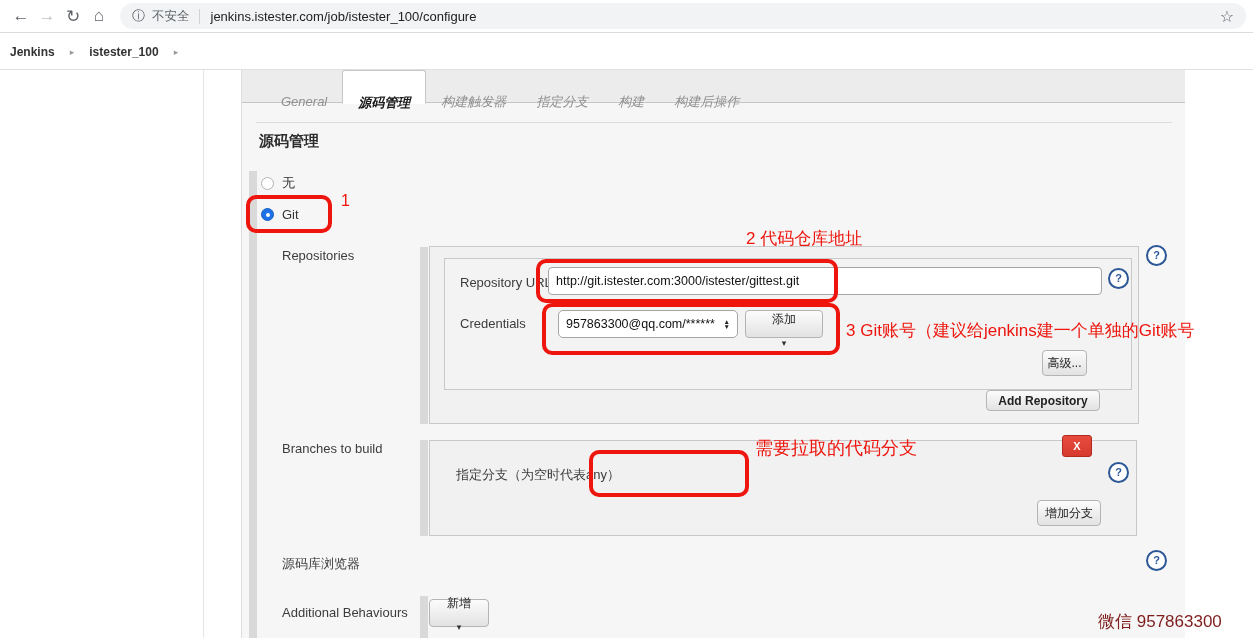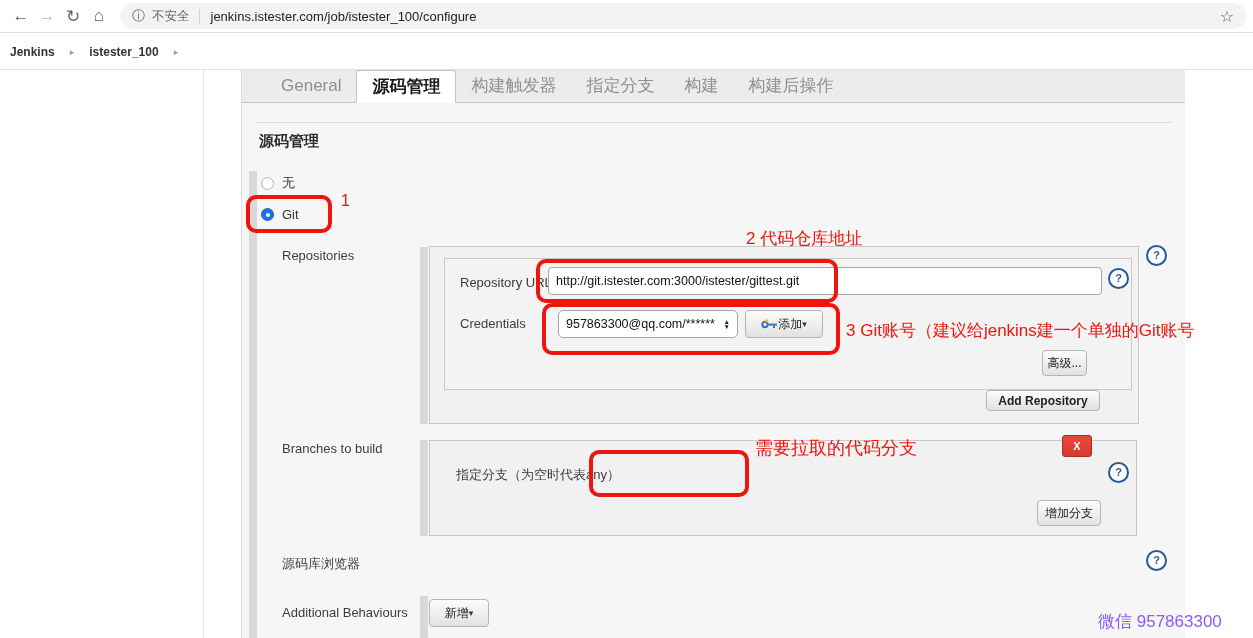--- a/index.html
+++ b/index.html
@@ -20,46 +20,46 @@
   
   .crumb-bar{position:absolute;left:0;top:34px;width:1253px;height:36px;background:#fff;border-bottom:1px solid #e0e0e0;display:flex;align-items:center;padding-left:10px;box-sizing:border-box;}
   .crumb{font-size:12px;font-weight:bold;color:#333;cursor:pointer;}
   .crumb-arrow{font-size:9px;color:#9a9a9a;margin:0 15px;}
 
   .side-line{position:absolute;left:203px;top:70px;width:1px;height:568px;background:#e5e5e5;}
 
   
   .content{position:absolute;left:241px;top:70px;width:944px;height:568px;background:#f6f6f6;border-left:1px solid #ddd;box-sizing:border-box;}
   .tabbar{position:absolute;left:0;top:0;width:943px;height:33px;background:#ececec;border-bottom:1px solid #c6c6c6;display:flex;padding-left:24px;box-sizing:border-box;}
-  .tab{font-size:17px;color:#8f8f8f;line-height:32px;padding:0 15px;cursor:pointer;white-space:nowrap;}
+  .tab{font-size:13px;color:#8f8f8f;line-height:32px;padding:16px 15px;cursor:pointer;white-space:nowrap;font-style:italic;}
   .tab.active{background:#fff;border:1px solid #c6c6c6;border-bottom:1px solid #fff;margin-bottom:-1px;border-radius:3px 3px 0 0;color:#1a1a1a;font-weight:bold;}
   .hr{position:absolute;left:14px;top:52px;width:916px;height:1px;background:#dcdcdc;}
   .heading{position:absolute;left:17px;top:62px;font-size:15px;font-weight:bold;color:#2d2d2d;}
 
   .strip{position:absolute;width:8px;background:#d9d9d9;}
 
   .radio-row{position:absolute;display:flex;align-items:center;gap:8px;font-size:13px;color:#333;cursor:pointer;}
   .radio{width:13px;height:13px;border-radius:50%;background:#fff;border:1px solid #b3b3b3;box-sizing:border-box;position:relative;}
   .radio.checked{background:#1d72e8;border:1px solid #1861c4;}
   .radio.checked::after{content:"";position:absolute;left:4px;top:4px;width:4px;height:4px;background:#fff;border-radius:50%;}
 
   .panel{position:absolute;background:#f1f1f1;border:1px solid #c9c9c9;box-sizing:border-box;}
   .lbl{position:absolute;font-size:13px;color:#3c3c3c;white-space:nowrap;}
   .input{position:absolute;border:1px solid #a6a6a6;border-radius:4px;background:#fff;font-size:12.5px;color:#111;padding:0 7px;box-sizing:border-box;font-family:"Liberation Sans",sans-serif;}
   .selectbox{position:absolute;border:1px solid #a6a6a6;border-radius:5px;background:#fff;display:flex;align-items:center;justify-content:space-between;box-sizing:border-box;padding:0 7px;font-size:12.5px;color:#111;cursor:pointer;}
   .stepper{display:flex;flex-direction:column;align-items:center;line-height:5px;font-size:6.5px;color:#222;margin-left:6px;}
-  .btn{position:absolute;background:linear-gradient(#fcfcfc,#e2e2e2);border:1px solid #b4b4b4;border-radius:4px;font-size:12px;color:#222;display:flex;align-items:center;justify-content:center;gap:0;box-sizing:border-box;cursor:pointer;white-space:nowrap;}
+  .btn{position:absolute;background:linear-gradient(#fcfcfc,#e2e2e2);border:1px solid #b4b4b4;border-radius:4px;font-size:12px;color:#222;display:flex;align-items:center;justify-content:center;gap:10px;box-sizing:border-box;cursor:pointer;white-space:nowrap;flex-direction:column;}
   .btn-red{position:absolute;background:linear-gradient(#e84b3e,#d63a2e);border:1px solid #b02a20;border-radius:3px;color:#fff;font-weight:bold;font-size:11px;display:flex;align-items:center;justify-content:center;cursor:pointer;box-sizing:border-box;}
   .caret{font-size:9px;color:#333;}
   .help{position:absolute;width:17px;height:17px;border-radius:50%;border:2px solid #2b5797;color:#2b5797;background:#fff;font-size:11px;font-weight:bold;text-align:center;line-height:17px;cursor:pointer;}
   .key-svg{width:17px;height:10px;}
 
   .redbox{position:absolute;border:4px solid #ed150d;border-radius:10px;box-sizing:border-box;pointer-events:none;}
   .rednote{position:absolute;color:#ed150d;font-size:17px;white-space:nowrap;pointer-events:none;}
-  .watermark{position:absolute;left:1098px;top:610px;font-size:17px;color:#8b5cf6;}
+  .watermark{position:absolute;left:1098px;top:610px;font-size:17px;color:#7f1d1d;}
 </style>
 </head>
 <body>
 
 <div id="screen">
 
   <div class="browser-bar">
     <span class="nav-ico first">←</span>
     <span class="nav-ico disabled">→</span>
     <span class="nav-ico">↻</span>

